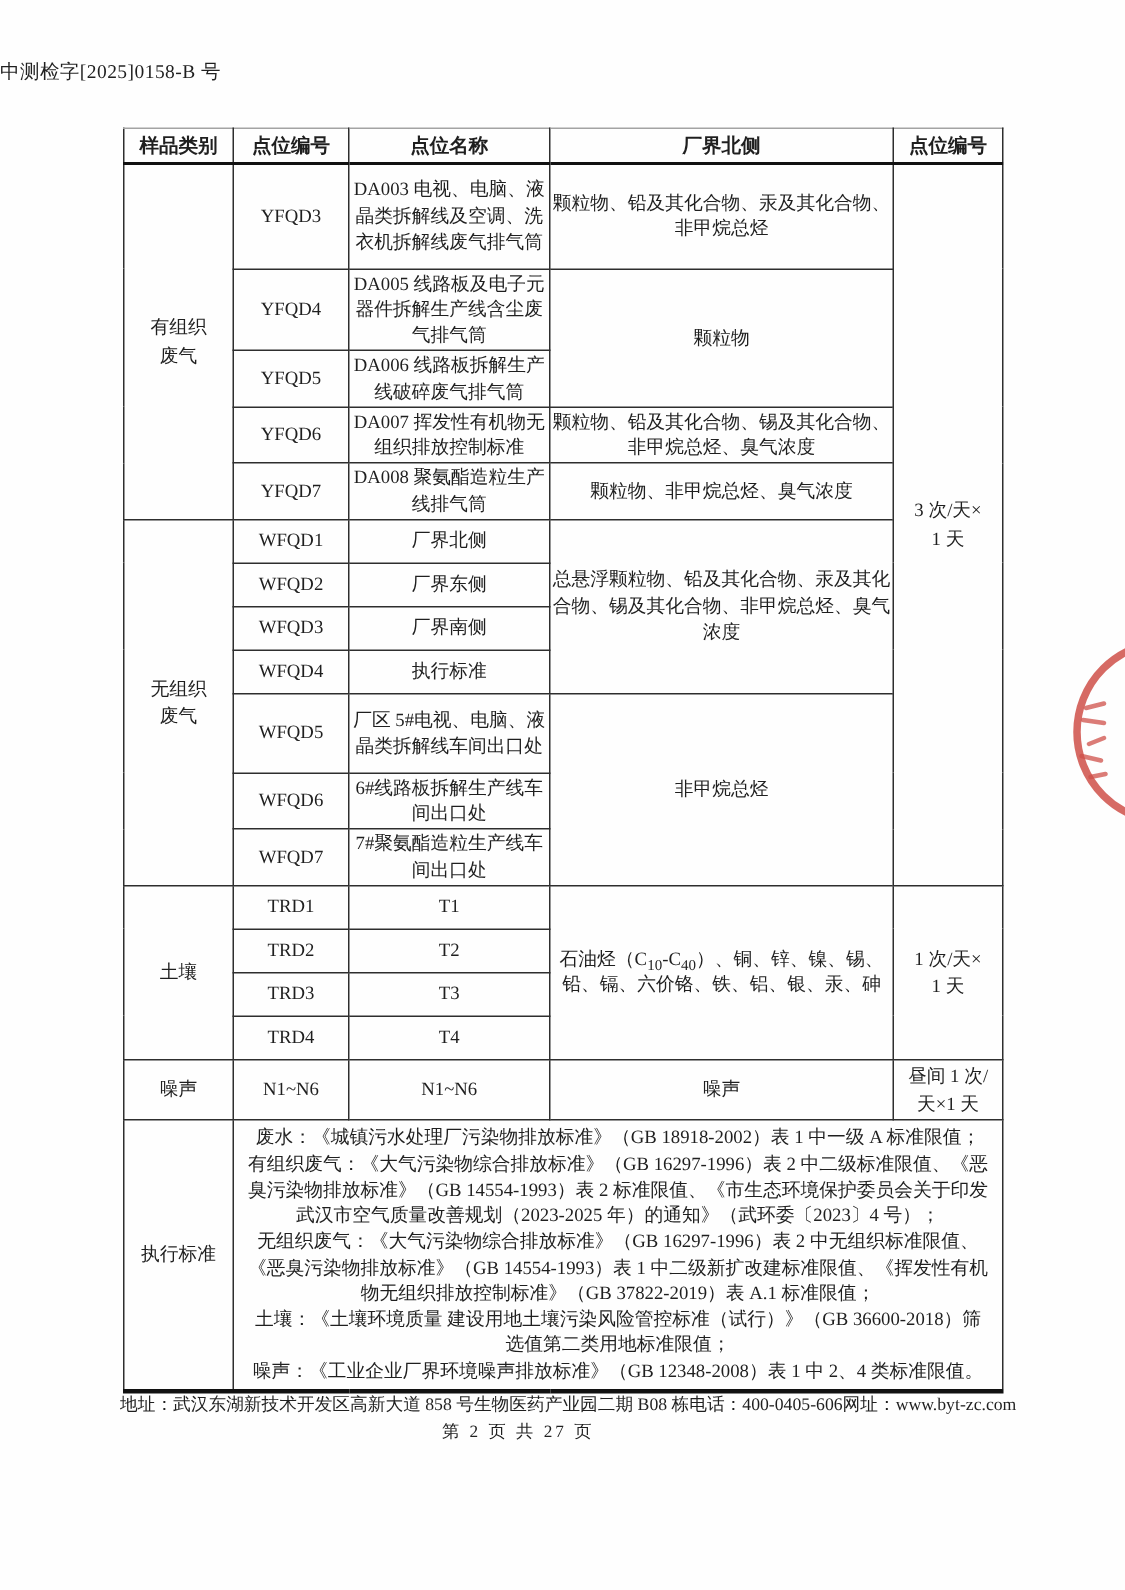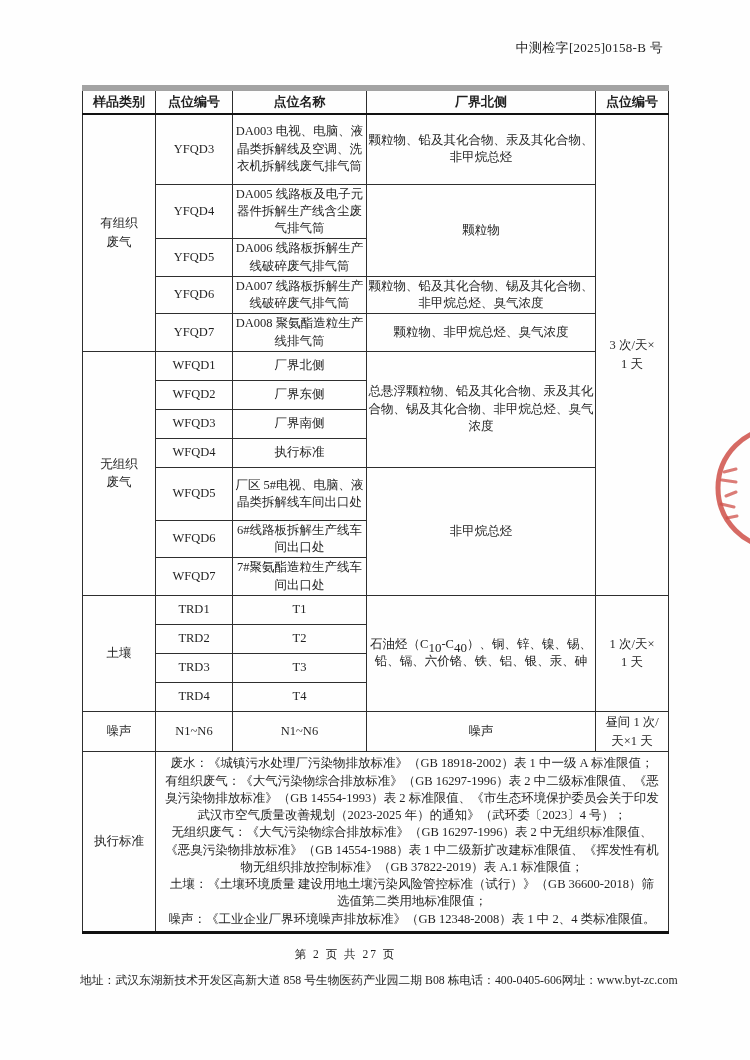--- a/index.html
+++ b/index.html
@@ -2,49 +2,49 @@
 <html><head>
 <meta charset="utf-8">
 <style>
   html,body{margin:0;padding:0;background:#e8e8e8;}
   .page{
     position:relative;width:750px;height:1060px;margin:0 auto;
     background:#fefefe;overflow:hidden;
     font-family:"Liberation Serif","DejaVu Serif",serif;color:#1f1f1f;
   }
   .doc-number{
-    position:absolute;top:39px;left:0;width:663px;text-align:right;
+    position:absolute;top:39px;left:0;width:663px;
     font-size:13px;letter-spacing:.3px;
   }
   table.monitor{
     position:absolute;left:82px;top:85px;width:586px;
     border-collapse:collapse;table-layout:fixed;
   }
   .monitor th,.monitor td{
     border:1px solid #2e2e2e;font-size:12.5px;text-align:center;
     vertical-align:middle;padding:1px 0;line-height:1.38;font-weight:normal;
   }
   .monitor thead th{
-    font-weight:bold;border-top:6px solid #a3a3a3;border-bottom:2px solid #111;
+    font-weight:bold;border-top:1px solid #a3a3a3;border-bottom:2px solid #111;
     height:20px;font-size:13px;padding:1px 2px;
   }
   .monitor tr.standards td{border-bottom:3px solid #111;}
   .cat div,.freq div{line-height:1.5;}
   .std-label{font-weight:bold;margin-left:36px;}
   .std-text{
     text-align:left;padding:3px 8px !important;
     font-size:12.4px;line-height:16.4px;vertical-align:top !important;
   }
-  sub{font-size:13px;line-height:0;}
+  sub{font-size:10px;line-height:0;}
   .page-info{
     position:absolute;top:947px;left:0;width:691px;text-align:center;
     font-size:11.5px;letter-spacing:2px;
   }
   .contact{
-    position:absolute;top:973px;left:80px;width:590px;
+    position:absolute;top:929px;left:80px;width:590px;
     font-size:11.8px;display:flex;justify-content:space-between;white-space:nowrap;text-align:right;
   }
   .stamp{position:absolute;right:0;top:420px;width:38px;height:140px;pointer-events:none;}
 </style>
 </head>
 <body>
 
 <div class="page">
 
   <div class="doc-number">中测检字[2025]0158-B 号</div>
@@ -84,21 +84,21 @@
         <td>YFQD4</td>
         <td>DA005 线路板及电子元器件拆解生产线含尘废气排气筒</td>
         <td rowspan="2">颗粒物</td>
       </tr>
       <tr style="height:37px">
         <td>YFQD5</td>
         <td>DA006 线路板拆解生产线破碎废气排气筒</td>
       </tr>
       <tr style="height:37px">
         <td>YFQD6</td>
-        <td>DA007 线路板拆解生产线破碎废气排气筒</td>
+        <td>DA007 挥发性有机物无组织排放控制标准</td>
         <td>颗粒物、铅及其化合物、锡及其化合物、非甲烷总烃、臭气浓度</td>
       </tr>
       <tr style="height:37px">
         <td>YFQD7</td>
         <td>DA008 聚氨酯造粒生产线排气筒</td>
         <td>颗粒物、非甲烷总烃、臭气浓度</td>
       </tr>
 
       <tr style="height:29px">
         <td class="cat" rowspan="7">
@@ -167,21 +167,21 @@
           <div>昼间 1 次/</div>
           <div>天×1 天</div>
         </td>
       </tr>
 
       <tr class="standards" style="height:166px">
         <td class="std-label">执行标准</td>
         <td class="std-text" colspan="4">
           <div>废水：《城镇污水处理厂污染物排放标准》（GB 18918-2002）表 1 中一级 A 标准限值；</div>
           <div>有组织废气：《大气污染物综合排放标准》（GB 16297-1996）表 2 中二级标准限值、《恶臭污染物排放标准》（GB 14554-1993）表 2 标准限值、《市生态环境保护委员会关于印发武汉市空气质量改善规划（2023-2025 年）的通知》（武环委〔2023〕4 号）；</div>
-          <div>无组织废气：《大气污染物综合排放标准》（GB 16297-1996）表 2 中无组织标准限值、《恶臭污染物排放标准》（GB 14554-1988）表 1 中二级新扩改建标准限值、《挥发性有机物无组织排放控制标准》（GB 37822-2019）表 A.1 标准限值；</div>
+          <div>无组织废气：《大气污染物综合排放标准》（GB 16297-1996）表 2 中无组织标准限值、《恶臭污染物排放标准》（GB 14554-1993）表 1 中二级新扩改建标准限值、《挥发性有机物无组织排放控制标准》（GB 37822-2019）表 A.1 标准限值；</div>
           <div>土壤：《土壤环境质量 建设用地土壤污染风险管控标准（试行）》（GB 36600-2018）筛选值第二类用地标准限值；</div>
           <div>噪声：《工业企业厂界环境噪声排放标准》（GB 12348-2008）表 1 中 2、4 类标准限值。</div>
         </td>
       </tr>
     </tbody>
   </table>
 
   <svg class="stamp" viewBox="0 0 38 140" xmlns="http://www.w3.org/2000/svg">
     <circle cx="66" cy="68" r="60" fill="none" stroke="#cf5049" stroke-width="5" opacity="0.85"></circle>
     <path d="M12 52 l12 -3 M10 60 l14 2 M14 76 l10 -4 M9 84 l13 3 M15 98 l10 -2" stroke="#cf5049" stroke-width="3" fill="none" opacity="0.75" stroke-linecap="round"></path>

